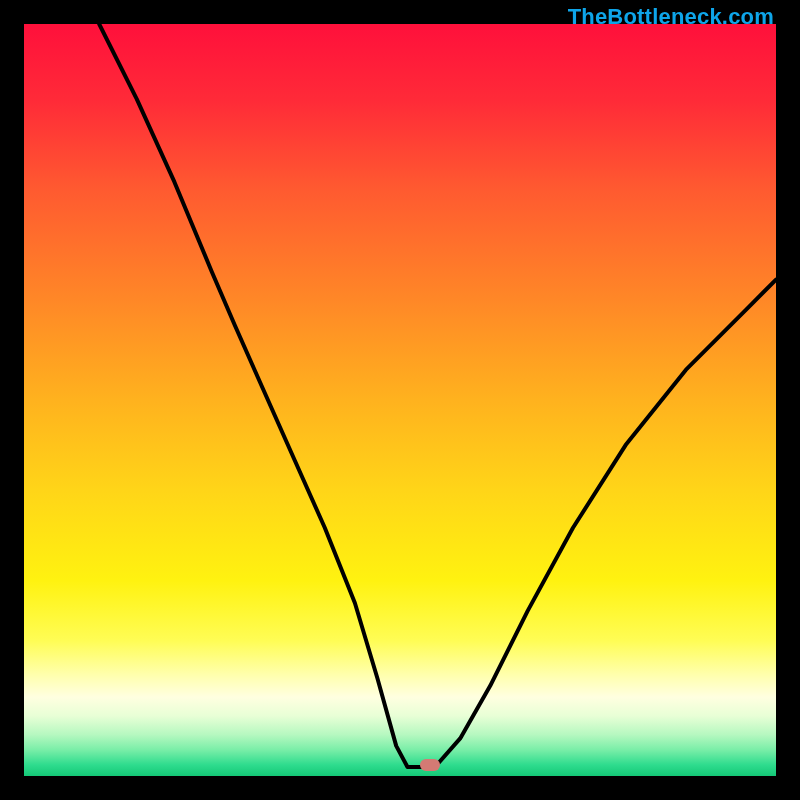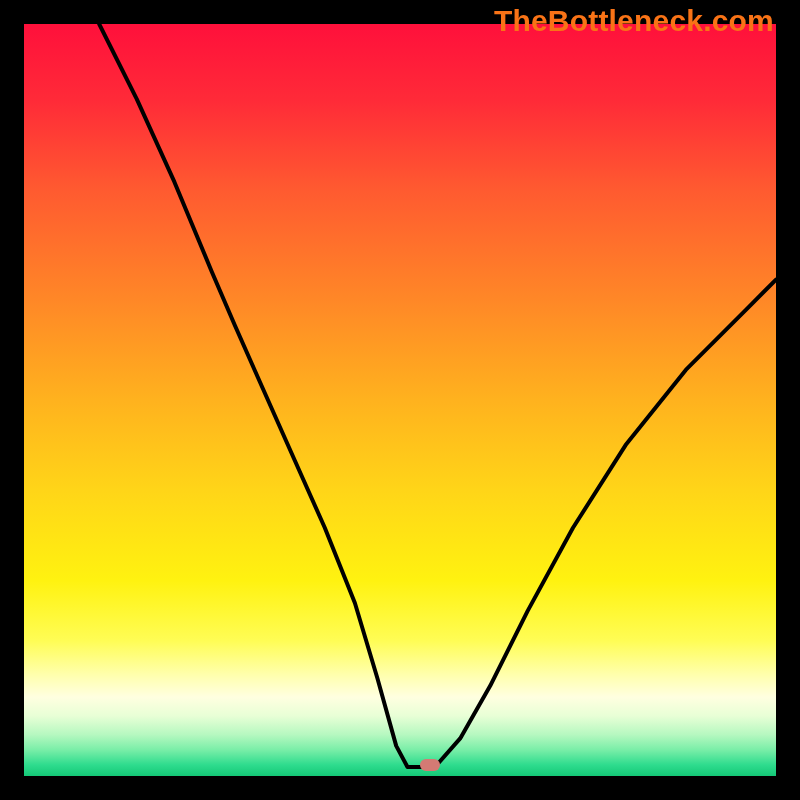--- a/index.html
+++ b/index.html
@@ -26,23 +26,23 @@
   }
   .gradient {
     position: absolute;
     inset: 0;
   }
   .watermark {
     position: absolute;
     top: 4px;
     right: 26px;
     font-family: Arial, Helvetica, sans-serif;
-    font-size: 30px;
+    font-size: 22px;
     font-weight: 600;
-    color: #f97316;
+    color: #0ea5e9;
     letter-spacing: 0.2px;
     user-select: none;
     text-align: center;
   }
   .curve {
     position: absolute;
     inset: 0;
     width: 100%;
     height: 100%;
   }

